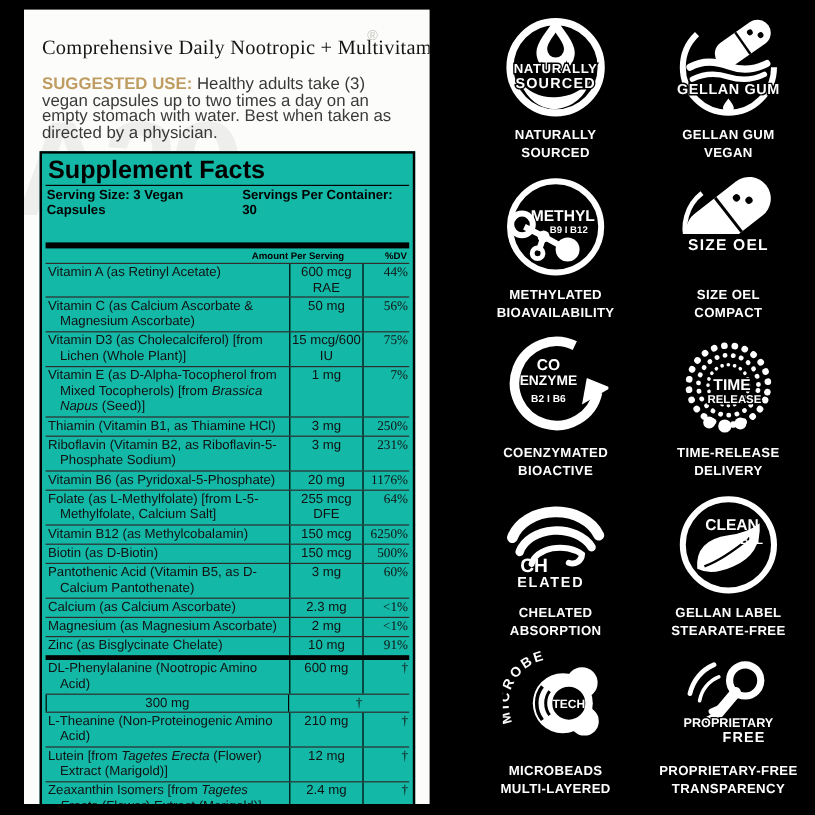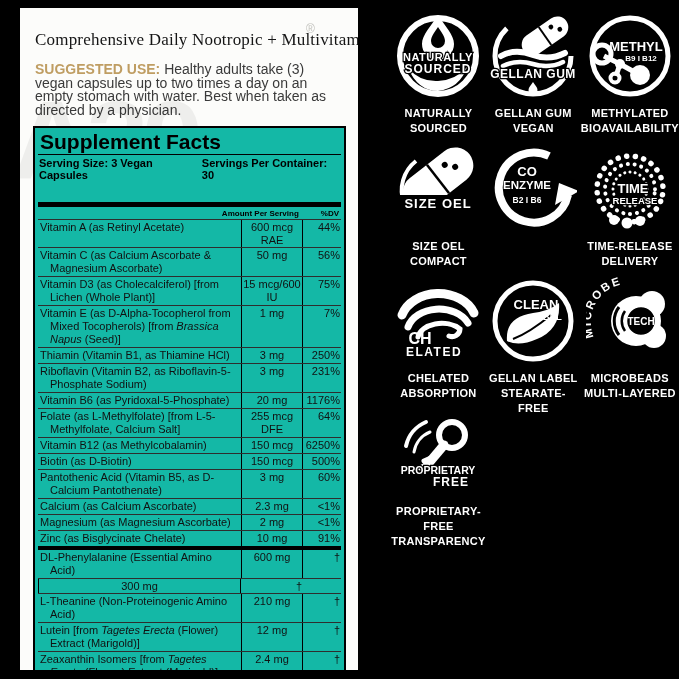--- a/index.html
+++ b/index.html
@@ -15,33 +15,33 @@
     margin:6px 0 13px 2px;letter-spacing:.2px;white-space:nowrap;}
   .para{font-size:14px;line-height:13.5px;color:#3a3a3a;margin:0 0 9px 2px;}
   .gold{color:#bf9d62;font-weight:bold;}
 
   
   .facts{border:2px solid #000;background:#14b8a6;padding:2px 3px;position:relative;}
   .facts-title{font-size:21px;font-weight:bold;color:#000;line-height:23px;padding:0 0 1px 2px;}
   .serving-row{display:flex;justify-content:space-between;font-size:11px;font-weight:bold;
     border-top:1px solid #000;padding:2px 1px 21px 1px;}
   .thick{height:5px;background:#000;}
-  .col-head{display:flex;justify-content:flex-end;align-items:flex-start;gap:22px;
+  .col-head{display:flex;justify-content:flex-end;align-items:flex-start;gap:34px;
     font-size:8px;font-weight:bold;padding:2px 2px 1px 0;}
   .frow{display:grid;grid-template-columns:1fr 62px 38px;border-top:1px solid #2e2e2e;}
   .frow.group-break{border-top:4px solid #000;}
   .fname{font-size:11px;line-height:13px;padding:1px 2px 1px 12px;text-indent:-10px;color:#111;}
   .famt{border-left:1px solid #000;border-right:1px solid #000;text-align:center;
     font-size:11px;line-height:13px;padding-top:1px;color:#111;}
-  .fdv{text-align:right;font-size:11px;line-height:13px;padding:1px 1px 0 0;color:#111;}
+  .fdv{text-align:right;font-size:11px;line-height:13px;padding:1px 1px 0 0;color:#111;font-family:Liberation Serif, serif;}
   .thick2{height:4px;background:#000;}
 
   
   .badges{position:absolute;left:391px;top:2px;width:288px;display:grid;
-    grid-template-columns:1fr 1fr 1fr;}
+    grid-template-columns:1fr 1fr;}
   .bcell{height:132.5px;display:flex;flex-direction:column;align-items:center;}
   .bcircle{width:88px;height:88px;margin-top:10px;}
   .bcircle svg{display:block;}
   .bcircle svg text{font-family:"Liberation Sans",sans-serif;font-weight:bold;fill:#fff;}
   .bcap{margin-top:6px;text-align:center;color:#fff;font-weight:bold;font-size:11px;
     line-height:15px;letter-spacing:.3px;}
 </style>
 </head>
 <body>
 
@@ -127,21 +127,21 @@
           <div class="fname"><span>Magnesium (as Magnesium Ascorbate)</span></div>
           <div class="famt">2 mg</div>
           <div class="fdv">&lt;1%</div>
         </div>
         <div class="frow">
           <div class="fname"><span>Zinc (as Bisglycinate Chelate)</span></div>
           <div class="famt">10 mg</div>
           <div class="fdv">91%</div>
         </div>
         <div class="frow group-break">
-          <div class="fname"><span>DL-Phenylalanine (Essential Amino Acid)</span></div>
+          <div class="fname"><span>DL-Phenylalanine (Nootropic Amino Acid)</span></div>
           <div class="famt">600 mg</div>
           <div class="fdv">†</div>
         </div>
         <div class="frow">
           <div class="famt">300 mg</div>
           <div class="fdv">†</div>
         </div>
         <div class="frow">
           <div class="fname"><span>L-Theanine (Non-Proteinogenic Amino Acid)</span></div>
           <div class="famt">210 mg</div>
@@ -242,20 +242,24 @@
     <div class="bcell">
       <div class="bcircle">
         <svg width="88" height="88" viewBox="0 0 88 88">
           <path d="M60 11 A 35 35 0 1 0 79 50" fill="none" stroke="#fff" stroke-width="8"></path>
      <polygon points="70,38 90,46 66,60" fill="#fff"></polygon>
           <text x="38" y="31" font-size="13" text-anchor="middle">CO</text>
           <text x="38" y="44" font-size="11.5" text-anchor="middle">ENZYME</text>
           <text x="38" y="58" font-size="8.5" text-anchor="middle">B2 I B6</text>
         </svg>
       </div>
+      <div class="bcap">
+        <div>COENZYMATED</div>
+        <div>BIOACTIVE</div>
+      </div>
     </div>
     <div class="bcell">
       <div class="bcircle">
         <svg width="88" height="88" viewBox="0 0 88 88">
           <g fill="none" stroke="#fff" stroke-linecap="round">
        <circle cx="44" cy="44" r="17" stroke-width="3" stroke-dasharray="0.1 5.2"></circle>
        <circle cx="44" cy="44" r="25" stroke-width="4" stroke-dasharray="0.1 6.8" transform="rotate(10 44 44)"></circle>
        <circle cx="44" cy="44" r="33" stroke-width="5.5" stroke-dasharray="0.1 8.6" transform="rotate(22 44 44)"></circle>
      </g>
      <circle cx="28" cy="75" r="5" fill="#fff"></circle>

